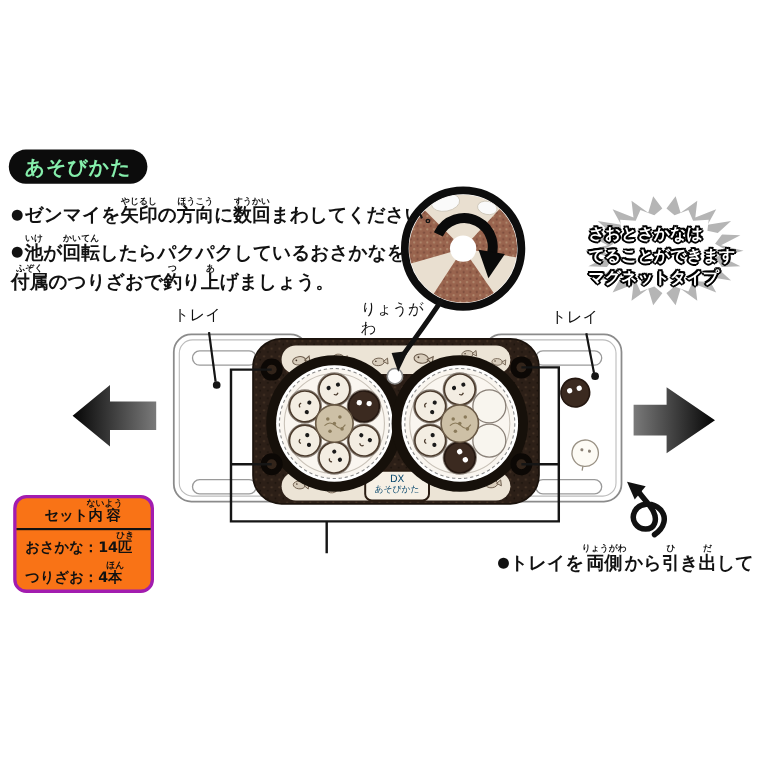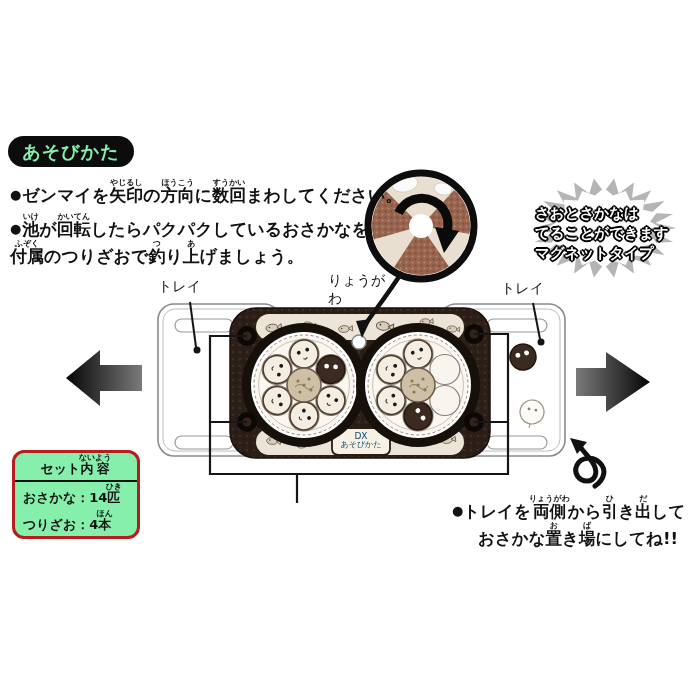--- a/index.html
+++ b/index.html
@@ -11,21 +11,21 @@
          letter-spacing:1px;z-index:3;}
   .instr-line{left:10px;font-size:17px;font-weight:bold;white-space:nowrap;z-index:3;line-height:20px;}
   .instr-line .bullet{font-size:13px;vertical-align:2px;margin-right:1px;}
   ruby{ruby-align:center;}
   rt{font-size:8px;font-weight:600;letter-spacing:0;}
   .label{font-size:14px;font-weight:normal;text-align:left;z-index:3;}
   .burst-text{left:535px;top:203px;width:138px;text-align:left;z-index:3;
       font-size:14.5px;font-weight:900;line-height:20px;color:#fff;white-space:nowrap;
       text-shadow:-2px 0 0 #000,2px 0 0 #000,0 -2px 0 #000,0 2px 0 #000,
                   -1.4px -1.4px 0 #000,1.4px -1.4px 0 #000,-1.4px 1.4px 0 #000,1.4px 1.4px 0 #000;}
-  .setbox{left:12px;top:450px;width:122px;background:#86efac;border:3px solid #b91c1c;border-radius:12px;z-index:3;}
+  .setbox{left:12px;top:450px;width:122px;background:#f97316;border:3px solid #a21caf;border-radius:12px;z-index:3;}
   .setbox .hdr{font-size:13px;font-weight:bold;text-align:center;padding:3px 2px 2px;border-bottom:2.5px solid #111;}
   .setbox .row{font-size:13px;font-weight:bold;padding:2px 0 2px 8px;white-space:nowrap;}
   .rod-label{left:227px;top:497px;width:140px;text-align:center;font-size:14px;font-weight:bold;z-index:3;}
   .rod-note{left:192px;top:527px;width:220px;text-align:center;font-size:9.5px;font-weight:bold;z-index:3;white-space:nowrap;}
   .tip-line{font-size:16.5px;font-weight:bold;white-space:nowrap;z-index:3;line-height:19px;}
   .tip-line .bullet{font-size:13px;vertical-align:2px;}
   .logo{left:331px;top:428px;width:60px;height:27px;z-index:3;text-align:center;
         font-weight:normal;color:#0c4a6e;line-height:1;}
   .logo .l1{font-size:9px;padding-top:4px;}
   .logo .l2{font-size:8px;}
@@ -325,17 +325,14 @@
   <div class="abs setbox">
     <div class="hdr">セット<ruby>内<rt>ない</rt></ruby><ruby>容<rt>よう</rt></ruby></div>
     <div class="row">おさかな：14<ruby>匹<rt>ひき</rt></ruby></div>
     <div class="row">つりざお：4<ruby>本<rt>ほん</rt></ruby></div>
   </div>
 
 
   <div class="abs tip-line" style="left:452px;top:494px">
     <span class="bullet">●</span><span>トレイを<ruby>両側<rt>りょうがわ</rt></ruby>から<ruby>引<rt>ひ</rt></ruby>き<ruby>出<rt>だ</rt></ruby>して</span>
   </div>
-  <div class="abs tip-line" style="left:478px;top:521px">
-    <span>おさかな<ruby>置<rt>お</rt></ruby>き<ruby>場<rt>ば</rt></ruby>にしてね!!</span>
-  </div>
 
 </div>
 
 </body></html>

